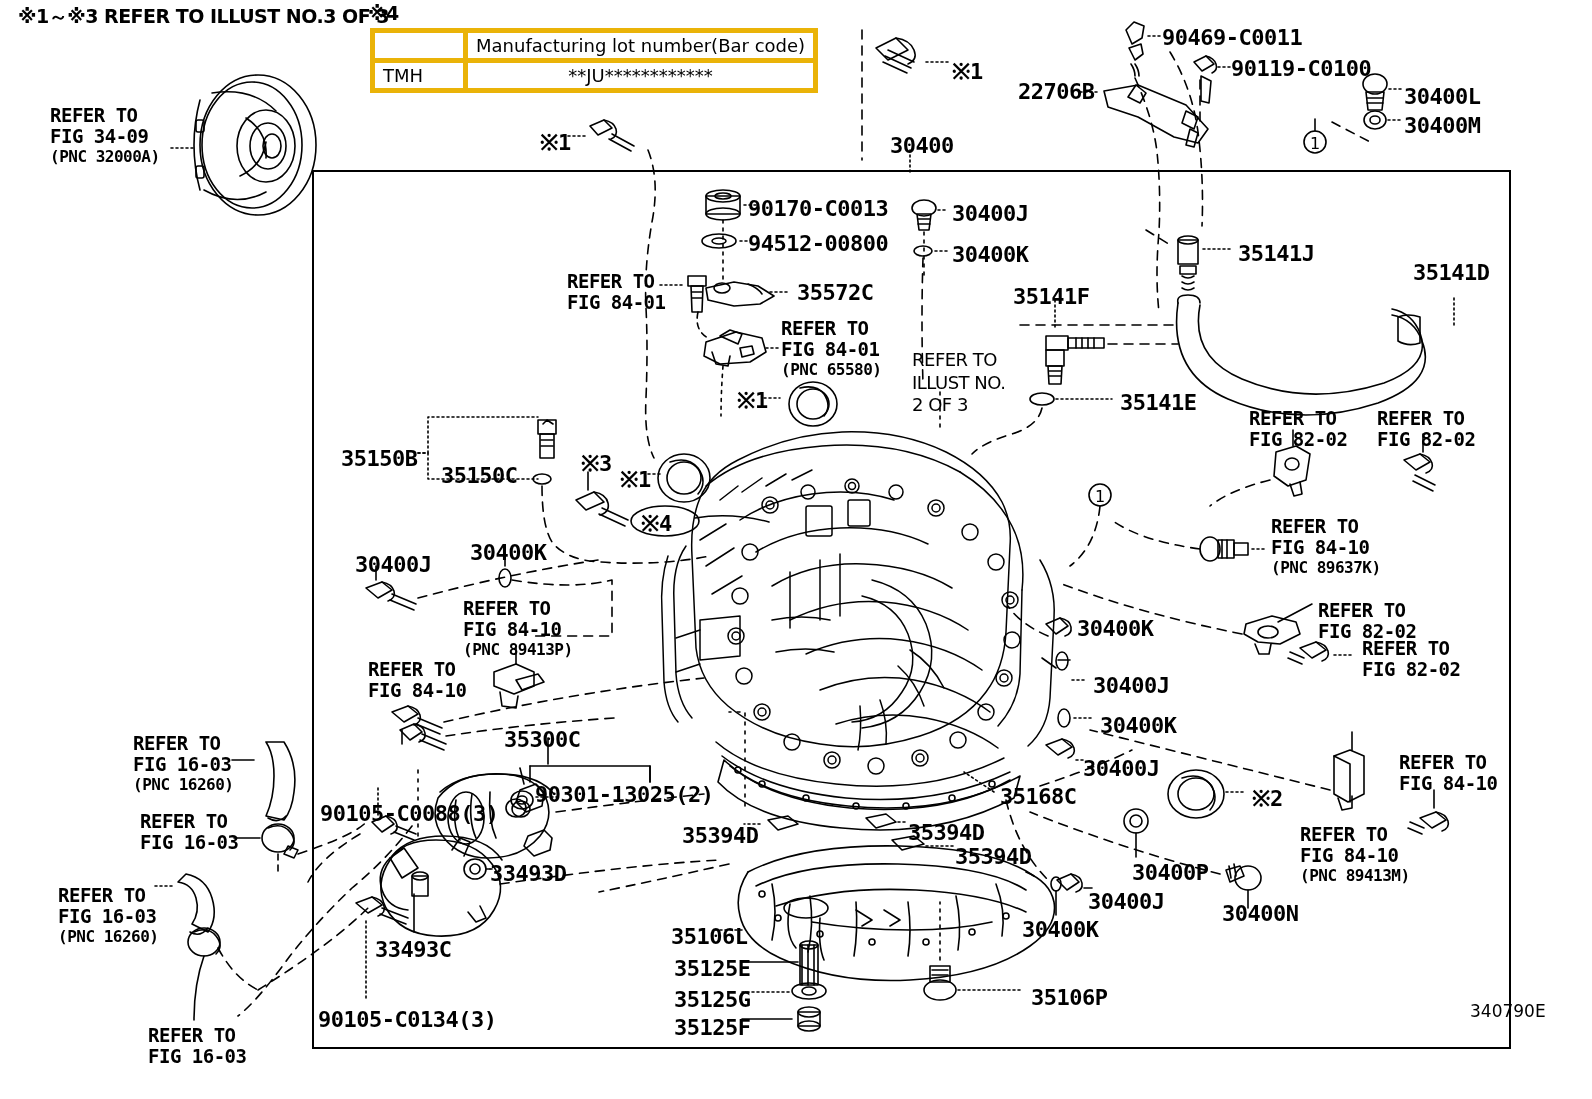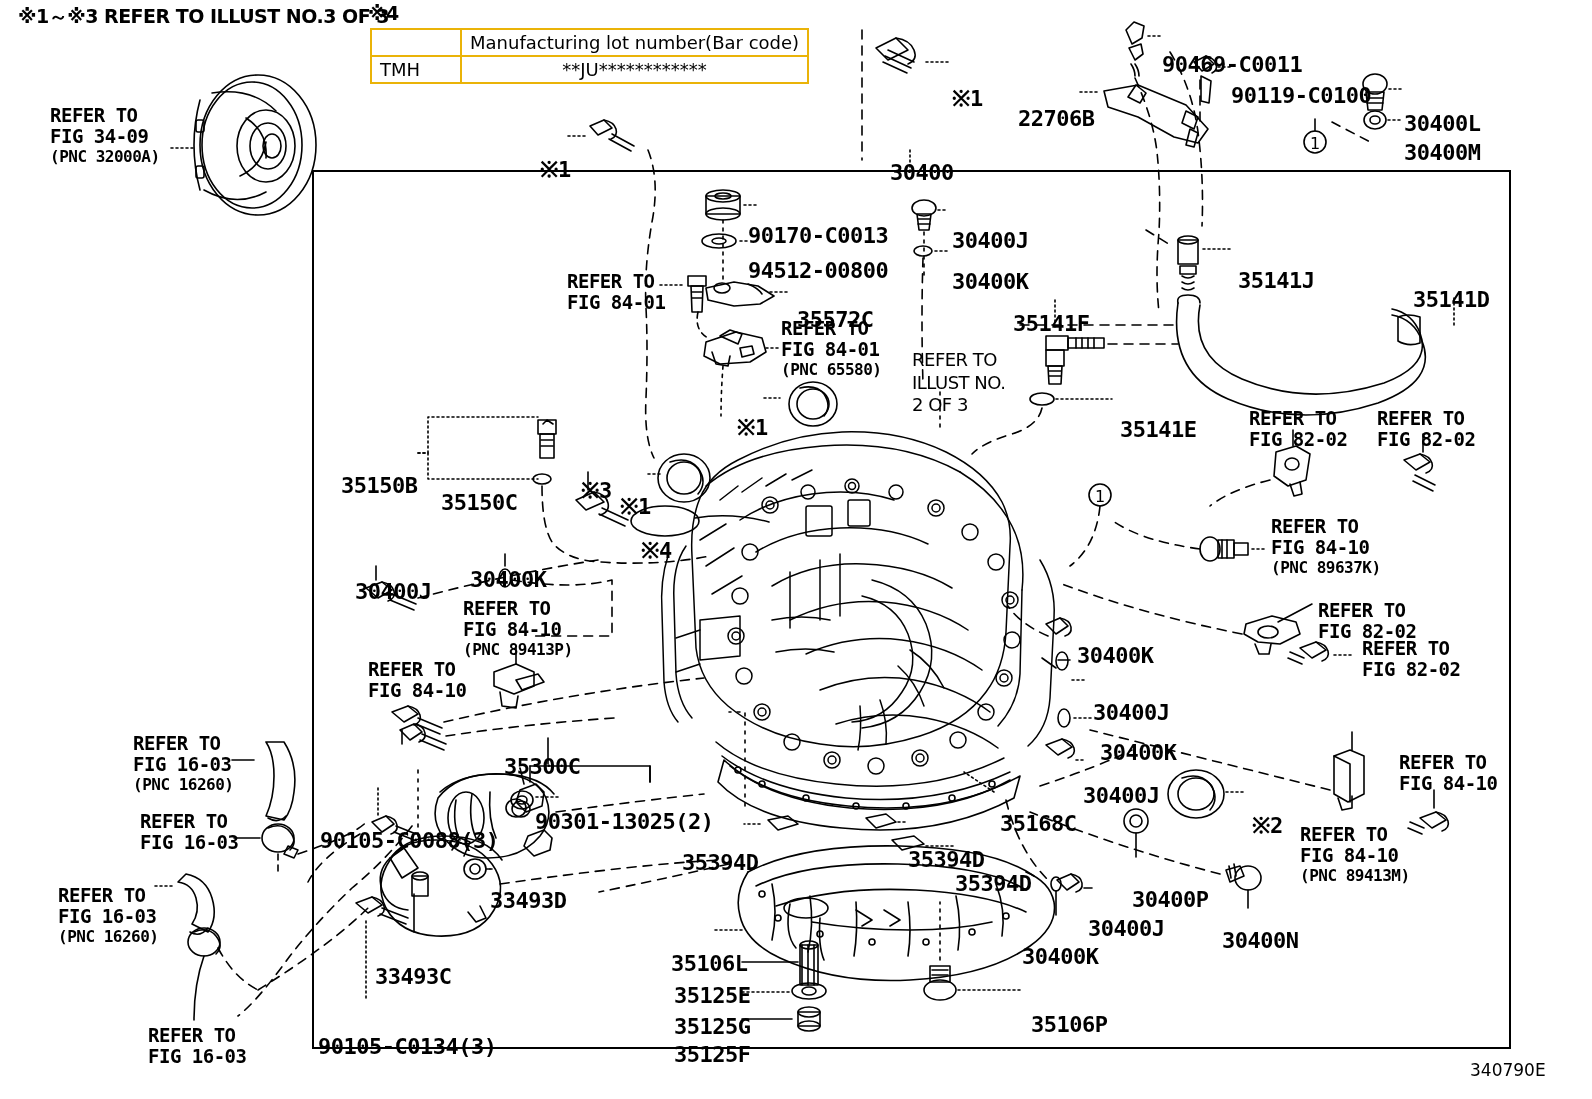--- a/index.html
+++ b/index.html
@@ -2,29 +2,29 @@
 <html><head>
 <meta charset="utf-8">
 <style>
   html,body{margin:0;padding:0;background:#fff;}
   #page{
     position:relative;width:1592px;height:1099px;background:#fff;overflow:hidden;
     font-family:"DejaVu Sans Mono","Liberation Mono",monospace;
     color:#000;
   }
   .lbl{position:absolute;white-space:pre;font-weight:bold;letter-spacing:-0.5px;line-height:1.12;}
-  .pn{font-family:"DejaVu Sans Mono","Liberation Mono",monospace;font-size:22px;font-weight:bold;margin-top:27px;}
+  .pn{font-family:"DejaVu Sans Mono","Liberation Mono",monospace;font-size:22px;font-weight:bold;}
   .ref{font-family:"DejaVu Sans Mono","Liberation Mono",monospace;font-size:19px;font-weight:bold;}
   .pnc{font-family:"DejaVu Sans Mono","Liberation Mono",monospace;font-size:16px;font-weight:bold;}
   .note{font-family:"DejaVu Sans","Liberation Sans",sans-serif;font-size:18px;font-weight:normal;}
   .illust{font-family:"DejaVu Sans","Liberation Sans",sans-serif;font-size:18px;font-weight:normal;line-height:1.25;}
   .mainframe{position:absolute;border:2px solid #000;}
   .dwgno{position:absolute;font-family:"DejaVu Sans","Liberation Sans",sans-serif;font-size:17px;}
   table.lot{position:absolute;border-collapse:collapse;font-family:"DejaVu Sans","Liberation Sans",sans-serif;}
-  table.lot td{border:2px solid #eab308;font-size:18px;padding:2px 8px;text-align:center;white-space:nowrap;}
+  table.lot td{border:5px solid #eab308;font-size:18px;padding:2px 8px;text-align:center;white-space:nowrap;}
   table.lot td.hdr{font-size:18px;}
   table.lot td.key{text-align:left;min-width:72px;margin-left:24px;}
   svg.art{position:absolute;left:0;top:0;width:1592px;height:1099px;pointer-events:none;}
 </style>
 </head>
 <body>
 
 <div id="page">
 
   <div class="lbl note" style="left:18px;top:6px;font-size:19px;font-weight:bold;">※1～※3 REFER TO ILLUST NO.3 OF 3</div>
@@ -681,15 +681,15 @@
       <div class="lbl pn" style="left: 1088px; top: 890px;"><span>30400J</span></div>
       <div class="lbl pn" style="left: 1022px; top: 918px;"><span>30400K</span></div>
       <div class="lbl pn" style="left: 1222px; top: 902px;"><span>30400N</span></div>
       <div class="lbl pn" style="left: 671px; top: 925px;"><span>35106L</span></div>
       <div class="lbl pn" style="left: 674px; top: 957px;"><span>35125E</span></div>
       <div class="lbl pn" style="left: 674px; top: 988px;"><span>35125G</span></div>
       <div class="lbl pn" style="left: 674px; top: 1016px;"><span>35125F</span></div>
       <div class="lbl pn" style="left: 1031px; top: 986px;"><span>35106P</span></div>
     </div>
 
-  <div class="dwgno" style="left:1470px;top:1060px;">340790E</div>
+  <div class="dwgno" style="left:1470px;top:1001px;">340790E</div>
 
 </div>
 
 </body></html>

